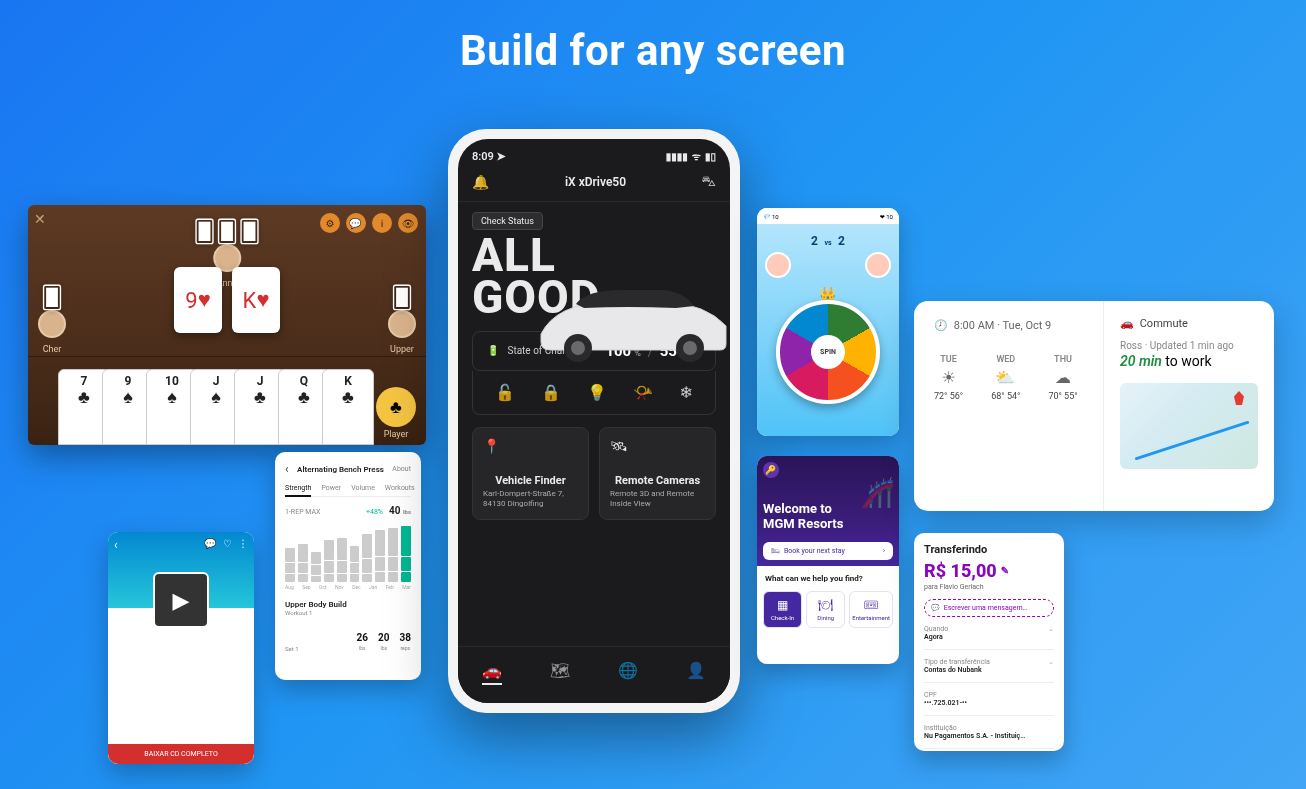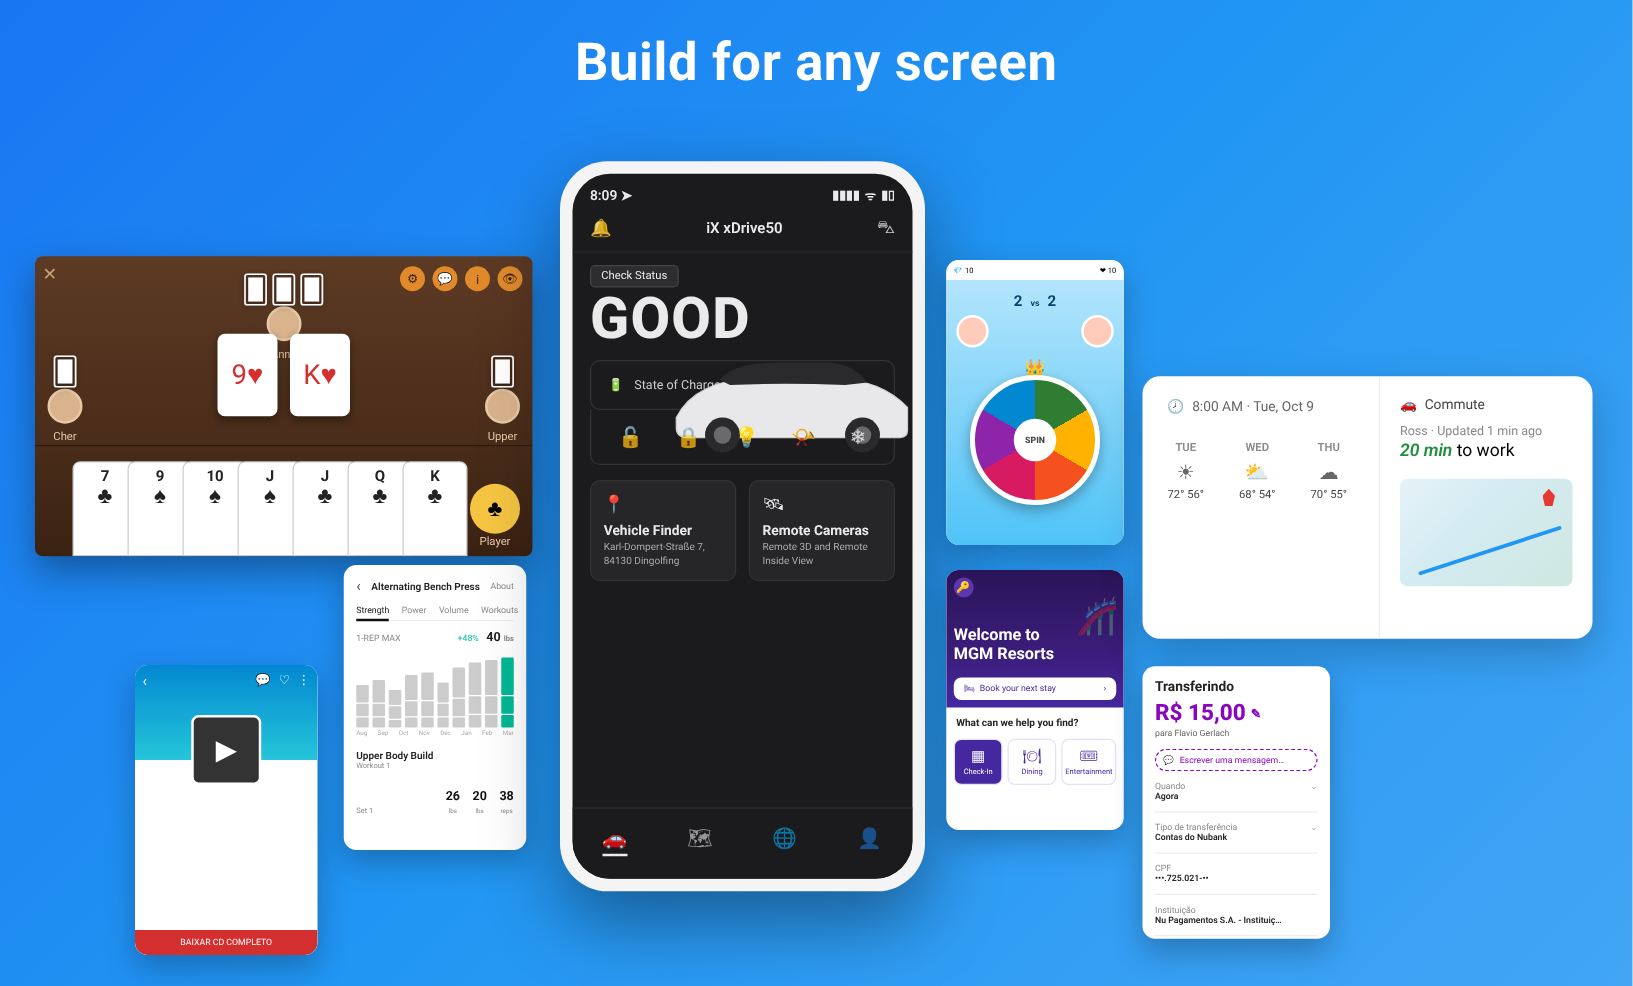--- a/index.html
+++ b/index.html
@@ -122,21 +122,21 @@
 .ph-charge .lab { display:flex; gap:8px; align-items:center; font-size:10px; color:#ccc; }
 .ph-charge .nums { font-size:12px; }
 .ph-charge .nums b { font-size:15px; color:#fff; }
 .ph-charge .nums .unit { font-size:9px; color:#aaa; }
 .ph-charge .sep { color:#666; margin:0 4px; }
 .ph-actions { display:flex; gap:18px; justify-content:space-between; padding:12px 22px; border:1px solid #333; border-top:none; margin:0 14px; border-radius:0 0 8px 8px; }
 .ph-actions .ai { font-size:16px; opacity:.85; }
 .ph-cards { display:flex; gap:10px; padding:12px 14px 0; }
 .ph-card { flex:1; background:#262628; border:1px solid #333; border-radius:8px; padding:10px; }
 .ph-card .ci { font-size:14px; }
-.ph-card .ct { font-size:11px; font-weight:700; margin-top:6px; }
+.ph-card .ct { font-size:11px; font-weight:700; margin-top:20px;text-align:center; }
 .ph-card .cs { font-size:8px; color:#aaa; line-height:1.3; margin-top:2px; }
 .ph-tabbar { position:absolute; bottom:0; left:0; right:0; display:flex; justify-content:space-around; padding:14px 0 18px; border-top:1px solid #2a2a2c; background:#1b1b1d; }
 .ph-tabbar .ti { font-size:16px; opacity:.6; }
 .ph-tabbar .ti.active { opacity:1; border-bottom:2px solid #eaeaea; padding-bottom:3px; }
 
 
 .spin-tile {
   position:absolute; left:757px; top:208px; width:142px; height:228px;
   background:#fff; border-radius:10px; box-shadow:0 10px 24px rgba(0,0,0,.25);
   overflow:hidden;
@@ -382,20 +382,21 @@
         <span>▮▯</span>
       </span>
     </div>
     <div class="ph-appbar">
       <span class="icn">🔔</span>
       <span class="title">iX xDrive50</span>
       <span class="icn">⛍</span>
     </div>
     <div class="ph-pill">Check Status</div>
     <div class="ph-hero">
+      <div class="ph-hero-text">ALL</div>
       <div class="ph-hero-text">GOOD</div>
       <div class="ph-car">
         <svg viewBox="0 0 210 110">
             <path d="M15 70 Q30 40 80 38 L140 38 Q180 40 200 62 L200 80 Q200 86 194 86 L24 86 Q15 86 15 78 Z" fill="#e8e8ea" stroke="#cfd0d2" stroke-width="1"></path>
             <path d="M50 40 Q60 26 96 26 L138 26 Q158 28 168 42 L150 44 Q100 42 58 44 Z" fill="#2a2a2c"></path>
             <circle cx="52" cy="84" r="14" fill="#2a2a2c"></circle>
             <circle cx="52" cy="84" r="7" fill="#6a6a6d"></circle>
             <circle cx="164" cy="84" r="14" fill="#2a2a2c"></circle>
             <circle cx="164" cy="84" r="7" fill="#6a6a6d"></circle>
           </svg>

